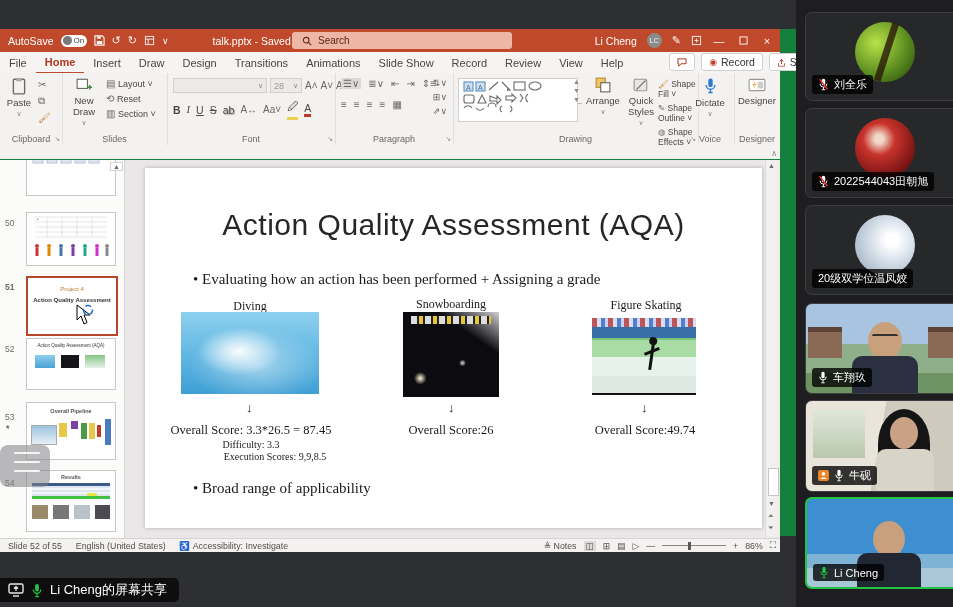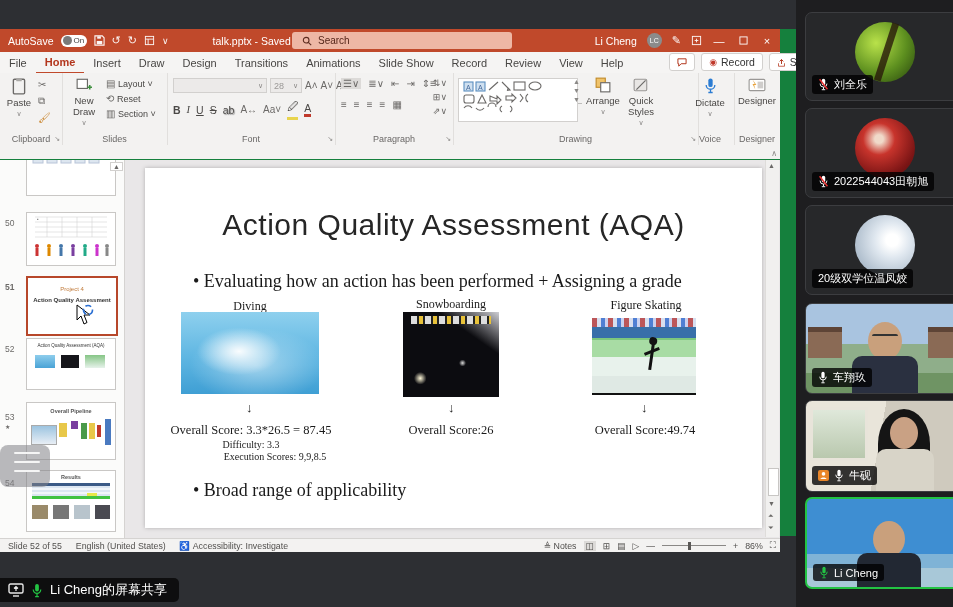--- a/index.html
+++ b/index.html
@@ -46,21 +46,21 @@
   .thumbs{left:0;top:0;width:124px;height:390px;background:#fbfbfa;border-right:1px solid #d5d3d1;overflow:hidden;}
   .thumbnum{position:absolute;left:5px;font-size:8.5px;color:#6d6b69;}
   .thumbbox{position:absolute;left:26px;width:88px;background:#fff;border:1px solid #c9c7c5;}
   .thumbbox.sel{border:2px solid #b7472a;}
   .tinytext{position:absolute;width:100%;text-align:center;color:#333;}
   .slidewrap{left:132px;top:0;width:633px;height:377px;}
   .slide{left:13px;top:8px;width:617px;height:360px;background:#fff;box-shadow:0 0 4px rgba(0,0,0,.25);
          font-family:"Liberation Serif",serif;color:#1a1a1a;}
   .slide-title{left:0;top:40px;width:100%;text-align:center;font-family:"Liberation Sans",sans-serif;
                font-weight:300;font-size:30px;color:#262626;letter-spacing:.5px;}
-  .bullet{font-size:18px;}
+  .bullet{font-size:15px;}
   .collabel{font-size:12px;text-align:center;}
   .imgbox{position:absolute;}
   .downarrow{position:absolute;font-family:"Liberation Sans",sans-serif;font-size:13px;color:#222;}
   .score{position:absolute;font-size:12.5px;text-align:center;}
   .scoredetail{position:absolute;font-size:10px;text-align:center;}
   
   .img-diving{background:
      radial-gradient(ellipse 60px 34px at 42% 48%, rgba(255,255,255,.95), rgba(255,255,255,0) 70%),
      radial-gradient(ellipse 90px 50px at 55% 65%, rgba(255,255,255,.45), rgba(255,255,255,0) 75%),
      linear-gradient(180deg,#8ed0ee 0%,#5fb6e2 55%,#3f9fd4 100%);}
@@ -330,20 +330,25 @@
         <span>Arrange</span>
           <span class="chev">∨</span>
       </div>
       <div class="bigbtn" style="position:absolute;left:170px;top:4px;width:36px;">
         <svg width="16" height="16" viewBox="0 0 14 14">
             <rect x="1" y="2" width="11" height="10" rx="1" fill="#e8e6e4" stroke="#9a9896"></rect>
             <path d="M3 11 11 3" stroke="#6b6967"></path>
           </svg>
         <span>Quick Styles</span>
           <span class="chev">∨</span>
+      </div>
+      <div style="position:absolute;left:205px;top:6px;display:flex;flex-direction:column;gap:4px;font-size:8.5px;color:#4a4846;">
+        <span><span style="color:#c9832a;">🖌</span> <span>Shape Fill ˅</span></span>
+        <span><span style="color:#6b6967;">✎</span> <span>Shape Outline ˅</span></span>
+        <span><span style="color:#6b6967;">◍</span> <span>Shape Effects ˅</span></span>
       </div>
       <span class="glabel">Drawing</span>
       <span class="launcher">↘</span>
     </div>
 
     <div class="rgroup" style="left:698px;width:0px;border:none;"></div>
 
     <div class="rgroup" style="left:686px;width:48px;">
       <div class="bigbtn" style="position:absolute;left:6px;top:4px;width:36px;">
         <svg width="13" height="18" viewBox="0 0 12 16">

